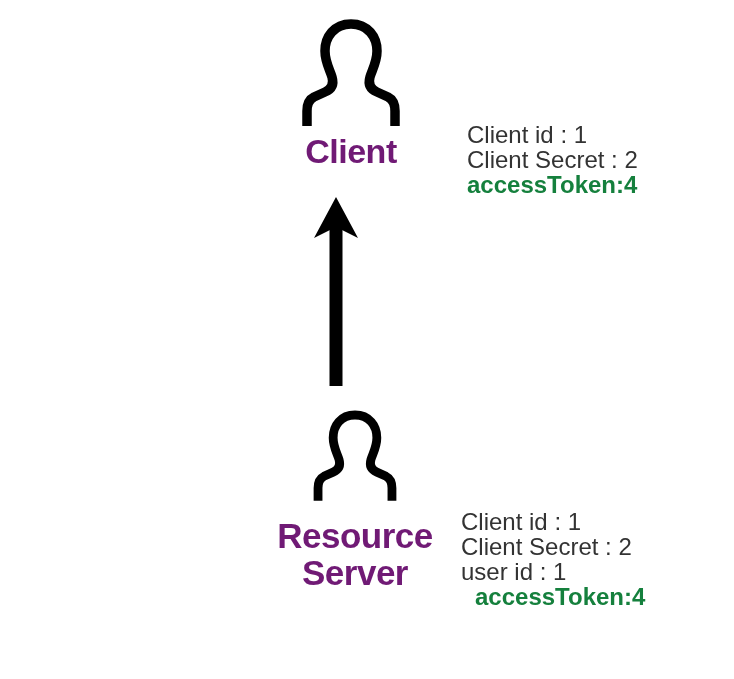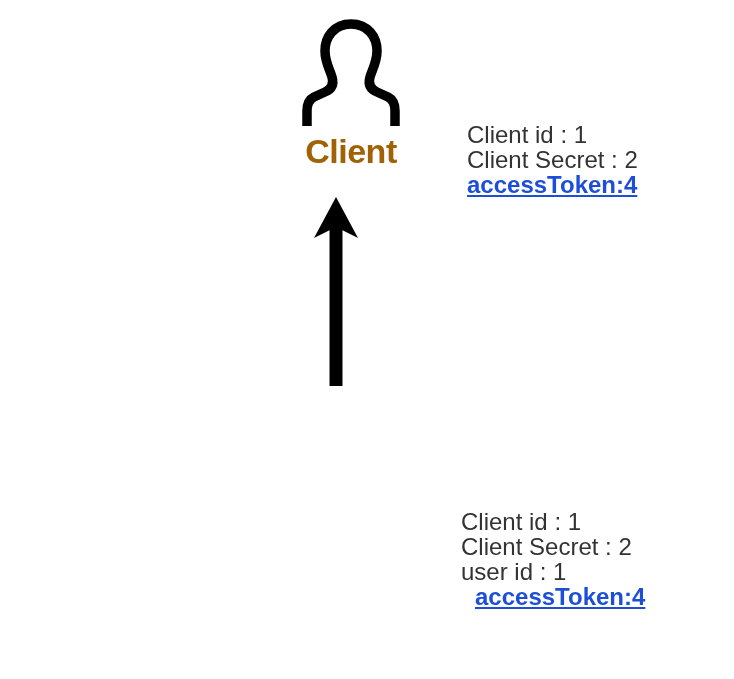--- a/index.html
+++ b/index.html
@@ -19,21 +19,21 @@
   
   .actor {
     position: absolute;
   }
   .actor-icon {
     display: block;
   }
   .actor-label {
     text-align: center;
     font-weight: bold;
-    color: #a16207;
+    color: #701a75;
     line-height: 1.05;
     white-space: pre-line;
     letter-spacing: -0.5px;
   }
 
   #actor-client {
     left: 268px;
     top: 18px;
     width: 166px;
   }
@@ -84,23 +84,22 @@
     position: absolute;
     font-size: 24px;
     line-height: 25px;
     color: #333333;
     white-space: nowrap;
   }
   .annotation .line {
     display: block;
   }
   .annotation .line.token {
-    color: #1d4ed8;
+    color: #15803d;
     font-weight: bold;
-    text-decoration: underline;
   }
   .annotation .line.indent-1 { padding-left: 7px; }
   .annotation .line.indent-2 { padding-left: 14px; }
 
   #annotation-client {
     left: 467px;
     top: 122px;
   }
   #annotation-resource-server {
     left: 461px;
@@ -133,20 +132,40 @@
   </div>
 
   <svg id="flow-arrow" viewBox="0 0 60 196">
 
     <rect x="23.5" y="30" width="13" height="162" fill="#000000"></rect>
 
     <path d="M30 3 L52 44 L36 36 L36 30 L24 30 L24 36 L8 44 Z" fill="#000000"></path>
   </svg>
 
 
+  <div class="actor" id="actor-resource-server">
+    <svg class="actor-icon" width="84" height="110" viewBox="0 0 100 112">
+      <path d="M50 6
+               C 33 6, 24 19, 24 33
+               C 24 44, 29 52, 31 59
+               C 33 66, 31 71, 24 74
+               L 13 79
+               C 7 82, 6 87, 6 93
+               L 6 108
+               M 50 6
+               C 67 6, 76 19, 76 33
+               C 76 44, 71 52, 69 59
+               C 67 66, 69 71, 76 74
+               L 87 79
+               C 93 82, 94 87, 94 93
+               L 94 108" fill="none" stroke="#000000" stroke-width="10.5" stroke-linecap="butt" stroke-linejoin="round"></path>
+    </svg>
+    <div class="actor-label">Resource
+Server</div>
+  </div>
 
   <div class="annotation" id="annotation-client">
     <span class="line">Client id : 1</span>
     <span class="line">Client Secret : 2</span>
     <span class="line token">accessToken:4</span>
   </div>
 
   <div class="annotation" id="annotation-resource-server">
     <span class="line">Client id : 1</span>
     <span class="line">Client Secret : 2</span>

